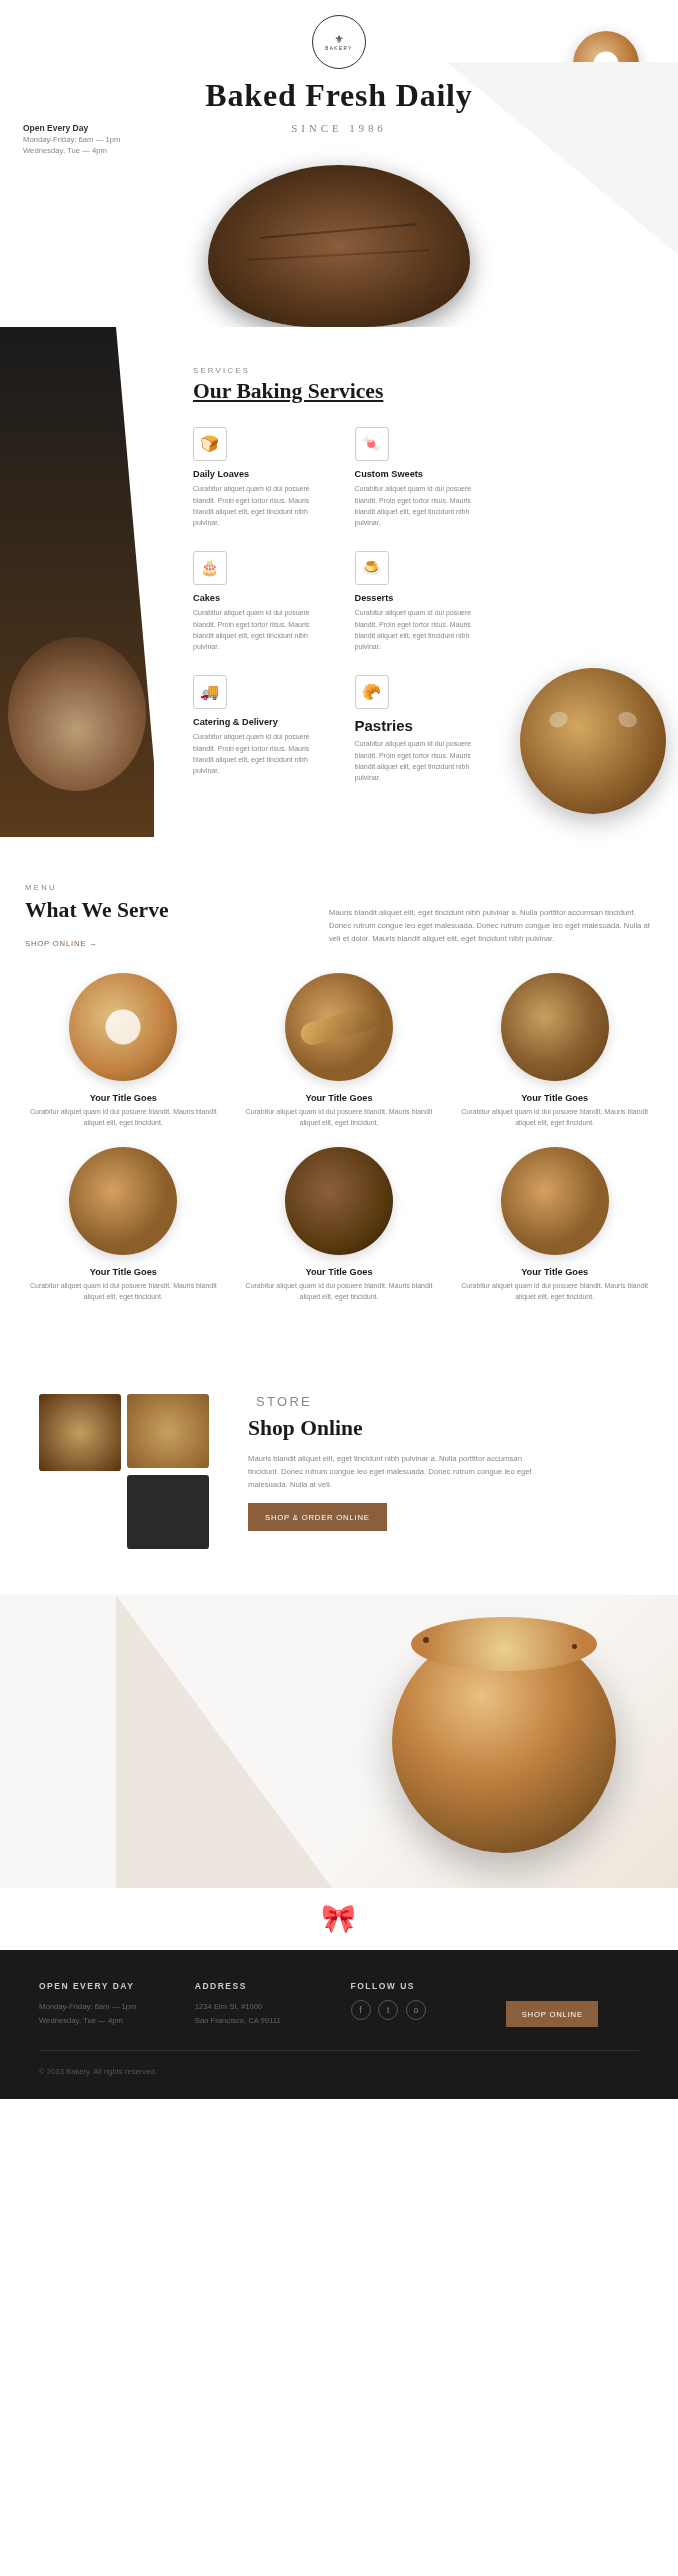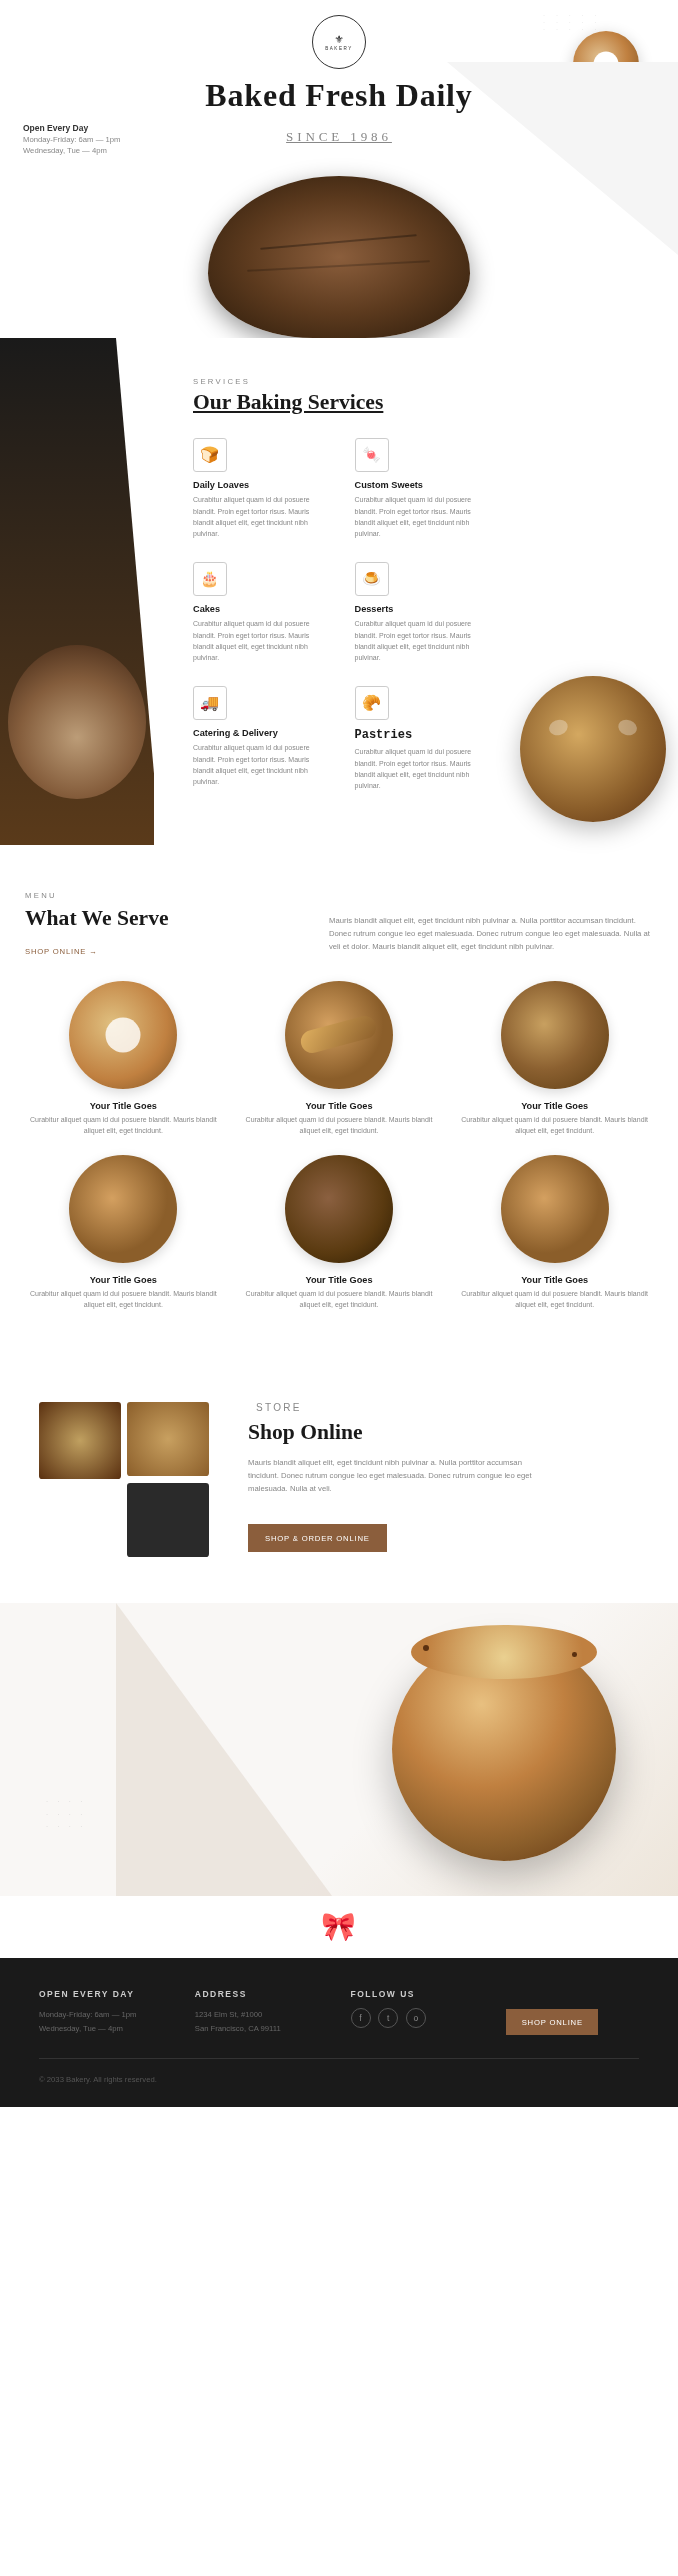--- a/index.html
+++ b/index.html
@@ -18,21 +18,21 @@
 <section style="position:relative; width:100%; min-height:231px; background:#fff; display:flex; flex-direction:column; align-items:center; padding-top:15.4px; overflow:hidden;">
 
   <div style="position:absolute; right:77px; top:11.6px; color:#ddd; font-size:6.2px; letter-spacing:4.6px;">· · · · ·<br>· · · · ·<br>· · · · ·</div>
 
   <div style="width:54px;height:54px;border:1.5px solid #333;border-radius:50%;display:flex;align-items:center;justify-content:center;flex-direction:column;margin-bottom:7.7px;z-index:1;">
     <span style="font-size:10.8px;">⚜</span>
     <span style="font-size:4.6px;letter-spacing:1.5px;color:#333;font-family:sans-serif;">BAKERY</span>
   </div>
 
   <h1 style="font-size:32px;font-weight:bold;color:#1a1a1a;letter-spacing:0.8px;font-family:Georgia,serif;z-index:1;">Baked Fresh Daily</h1>
-  <p style="font-size:13px;letter-spacing:3.9px;color:#888;text-transform:uppercase;margin-top:15px;z-index:1;text-decoration:underline;">SINCE 1986</p>
+  <p style="font-size:11px;letter-spacing:3.9px;color:#888;text-transform:uppercase;margin-top:8px;z-index:1;">SINCE 1986</p>
 
   <div style="position:absolute;left:23px;top:123px;font-family:sans-serif;z-index:1;">
     <p style="font-size:8.5px;color:#333;font-weight:bold;margin-bottom:2.3px;">Open Every Day</p>
     <p style="font-size:7.7px;color:#888;margin-bottom:1.5px;">Monday-Friday: 6am — 1pm</p>
     <p style="font-size:7.7px;color:#888;">Wednesday, Tue — 4pm</p>
   </div>
 
   <button style="position:absolute;right:23px;top:123px;background:#8B5E3C;color:#fff;border:none;padding:8.5px 17px;font-size:8.5px;letter-spacing:0.8px;cursor:pointer;font-family:sans-serif;text-transform:uppercase;">ORDER NOW</button>
 
   <div style="position:absolute;right:39px;top:31px;width:66px;height:66px;border-radius:50%;background:radial-gradient(circle at 40% 40%, #e0c090, #c08040 50%, #7a4f20 100%);box-shadow:0 3.9px 15.4px rgba(0,0,0,0.2);">
@@ -88,21 +88,21 @@
           <p style="font-size:9.2px;font-weight:bold;color:#1a1a1a;margin-bottom:4.6px;font-family:sans-serif;">Custom Sweets</p>
           <p style="font-size:7px;color:#888;line-height:1.6;font-family:sans-serif;">Curabitur aliquet quam id dui posuere blandit. Proin eget tortor risus. Mauris blandit aliquet elit, eget tincidunt nibh pulvinar.</p>
         </div>
         <div style="margin-bottom:23px;">
           <div style="width:34px;height:34px;border:1.2px solid #ccc;border-radius:3.1px;display:flex;align-items:center;justify-content:center;font-size:15.4px;margin-bottom:7.7px;">🍮</div>
           <p style="font-size:9.2px;font-weight:bold;color:#1a1a1a;margin-bottom:4.6px;font-family:sans-serif;">Desserts</p>
           <p style="font-size:7px;color:#888;line-height:1.6;font-family:sans-serif;">Curabitur aliquet quam id dui posuere blandit. Proin eget tortor risus. Mauris blandit aliquet elit, eget tincidunt nibh pulvinar.</p>
         </div>
         <div style="margin-bottom:23px;">
           <div style="width:34px;height:34px;border:1.2px solid #ccc;border-radius:3.1px;display:flex;align-items:center;justify-content:center;font-size:15.4px;margin-bottom:7.7px;">🥐</div>
-          <p style="font-size:12px;font-weight:bold;color:#1a1a1a;margin-bottom:4.6px;font-family:Liberation Mono, monospace;">Pastries</p>
+          <p style="font-size:15px;font-weight:bold;color:#1a1a1a;margin-bottom:4.6px;font-family:Liberation Sans, sans-serif;">Pastries</p>
           <p style="font-size:7px;color:#888;line-height:1.6;font-family:sans-serif;">Curabitur aliquet quam id dui posuere blandit. Proin eget tortor risus. Mauris blandit aliquet elit, eget tincidunt nibh pulvinar.</p>
         </div>
       </div>
     </div>
   </div>
 
   <div style="width:170px;flex-shrink:0;display:flex;align-items:flex-end;justify-content:center;padding-bottom:23px;position:relative;">
     <div style="width:146px;height:146px;background:radial-gradient(circle at 40% 40%, #d4a860, #8B5E2a 60%, #5a3010 100%);border-radius:50%;box-shadow:0 7.7px 23px rgba(0,0,0,0.25);position:relative;">
 
       <div style="position:absolute;top:30%;left:20%;width:19px;height:15.4px;background:rgba(255,255,255,0.3);border-radius:50%;transform:rotate(-20deg);"></div>
@@ -172,24 +172,24 @@
 
 <section style="padding:46px 39px;background:#fff;display:flex;gap:39px;align-items:flex-start;">
 
   <div style="display:grid;grid-template-columns:1fr 1fr;gap:6.2px;width:170px;flex-shrink:0;">
     <div style="height:77px;border-radius:3.1px;background:radial-gradient(circle, #c0a060, #5a3010);grid-row:span 2;"></div>
     <div style="height:74px;border-radius:3.1px;background:radial-gradient(circle, #c8a060, #8B5E2a);"></div>
     <div style="height:74px;border-radius:3.1px;background:#2a2a2a;"></div>
   </div>
 
   <div style="flex:1;">
-    <p style="font-size:10px;letter-spacing:2.3px;text-transform:uppercase;color:#888;margin-bottom:6.2px;font-family:sans-serif;padding-left:8px;">STORE</p>
+    <p style="font-size:13px;letter-spacing:2.3px;text-transform:uppercase;color:#888;margin-bottom:6.2px;font-family:sans-serif;padding-left:8px;">STORE</p>
     <h2 style="font-size:21.6px;color:#1a1a1a;font-family:Georgia,serif;margin-bottom:11.6px;">Shop Online</h2>
     <p style="font-size:7.7px;color:#888;line-height:1.7;font-family:sans-serif;max-width:293px;">Mauris blandit aliquet elit, eget tincidunt nibh pulvinar a. Nulla porttitor accumsan tincidunt. Donec rutrum congue leo eget malesuada. Donec rutrum congue leo eget malesuada. Nulla at veli.</p>
-    <button style="display:inline-block;background:#8B5E3C;color:#fff;border:none;padding:9.2px 17px;font-size:7.7px;cursor:pointer;font-family:sans-serif;text-transform:uppercase;letter-spacing:0.8px;margin-top:29px;">SHOP &amp; ORDER ONLINE</button>
+    <button style="display:inline-block;background:#8B5E3C;color:#fff;border:none;padding:9.2px 17px;font-size:7.7px;cursor:pointer;font-family:sans-serif;text-transform:uppercase;letter-spacing:0.8px;margin-top:12px;">SHOP &amp; ORDER ONLINE</button>
   </div>
 </section>
 
 <section style="position:relative;height:293px;background:linear-gradient(135deg, #f9f7f5 60%, #ede5da 100%);overflow:hidden;display:flex;align-items:center;justify-content:flex-end;">
 
   <div style="position:absolute;bottom:0;left:116px;width:0;height:0;border-bottom:293px solid rgba(200,180,160,0.25);border-right:216px solid transparent;"></div>
 
   <div style="position:absolute;left:46px;bottom:62px;color:#ccc;font-size:6.2px;letter-spacing:3.9px;line-height:2;">· · · ·<br>· · · ·<br>· · · ·</div>
 
   <div style="width:224px;height:224px;border-radius:50%;background:radial-gradient(circle at 40% 30%, #e8c080, #c08040 40%, #8B5E2a 70%, #5a3010 100%);box-shadow:0 15.4px 39px rgba(0,0,0,0.25);margin-right:62px;position:relative;">

